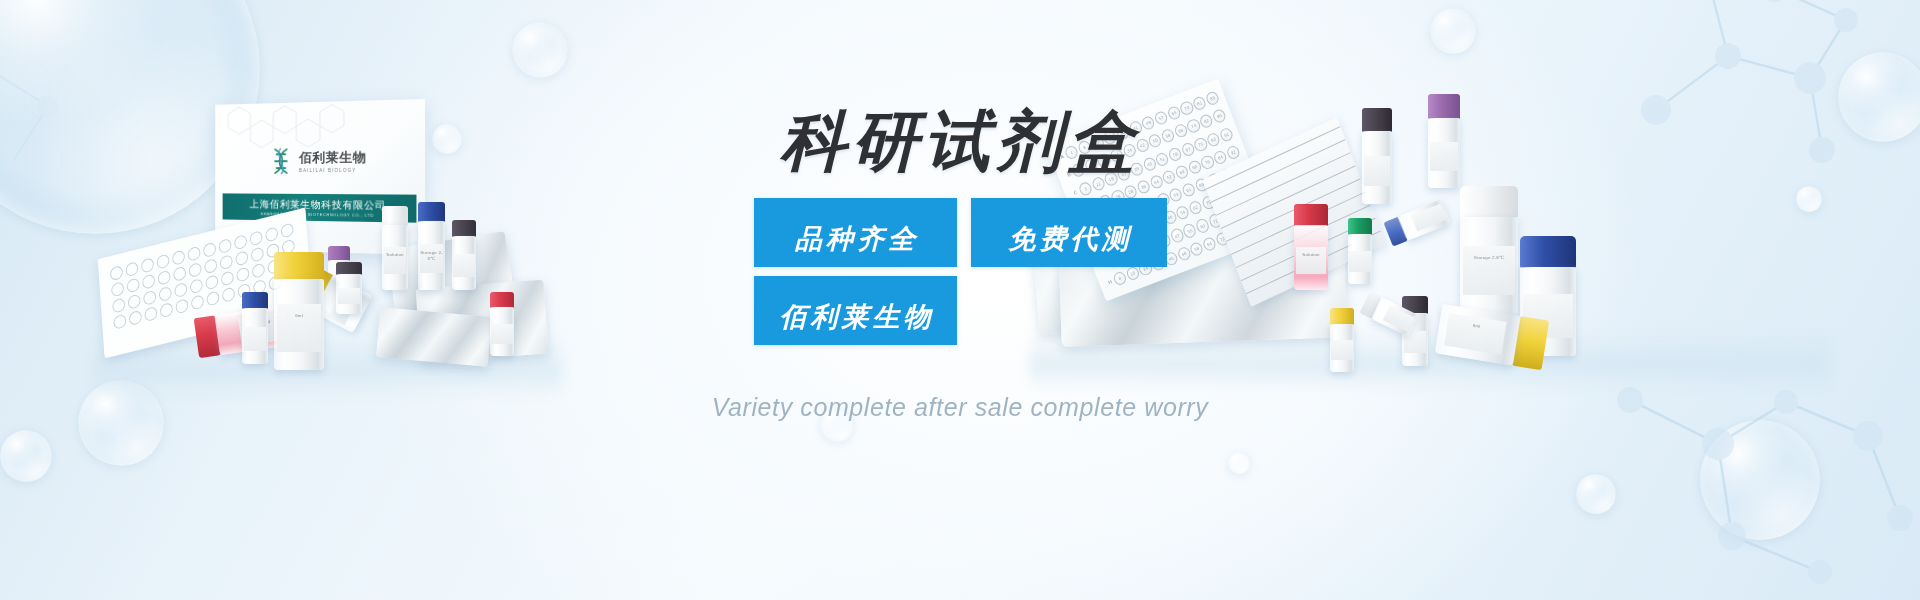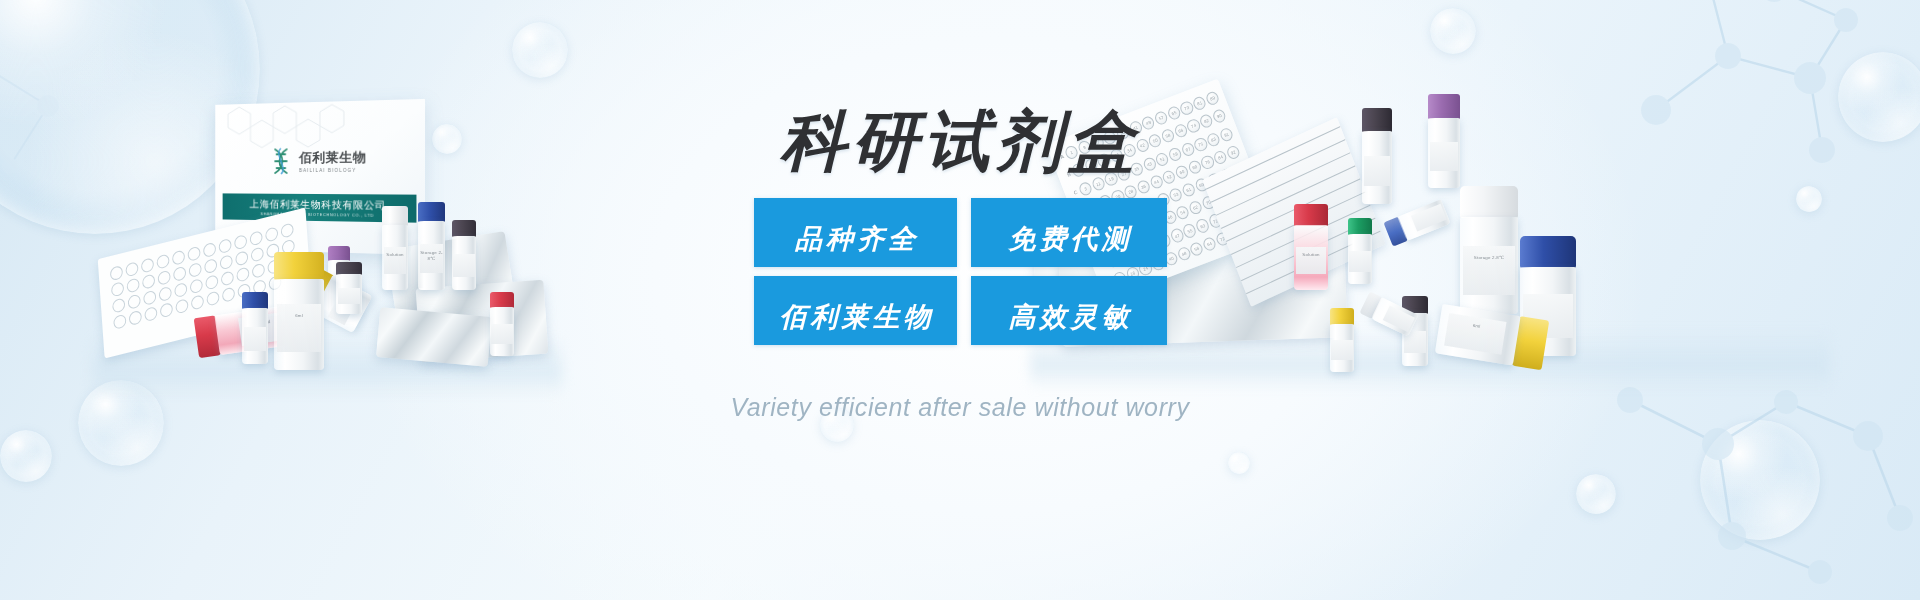--- a/index.html
+++ b/index.html
@@ -626,21 +626,20 @@
     </div>
   </div>
 
   <div class="center-block">
     <div class="title">科研试剂盒</div>
 
     <div class="feature-grid">
       <div class="feature-box">品种齐全</div>
       <div class="feature-box">免费代测</div>
       <div class="feature-box">佰利莱生物</div>
-      <div class="feature-box">高效灵敏</div>
     </div>
 
     <div class="tagline">
-      <div>Variety efficient after sale without worry</div>
+      <div>Variety complete after sale complete worry</div>
     </div>
   </div>
 
 </div>
 
 </body></html>

